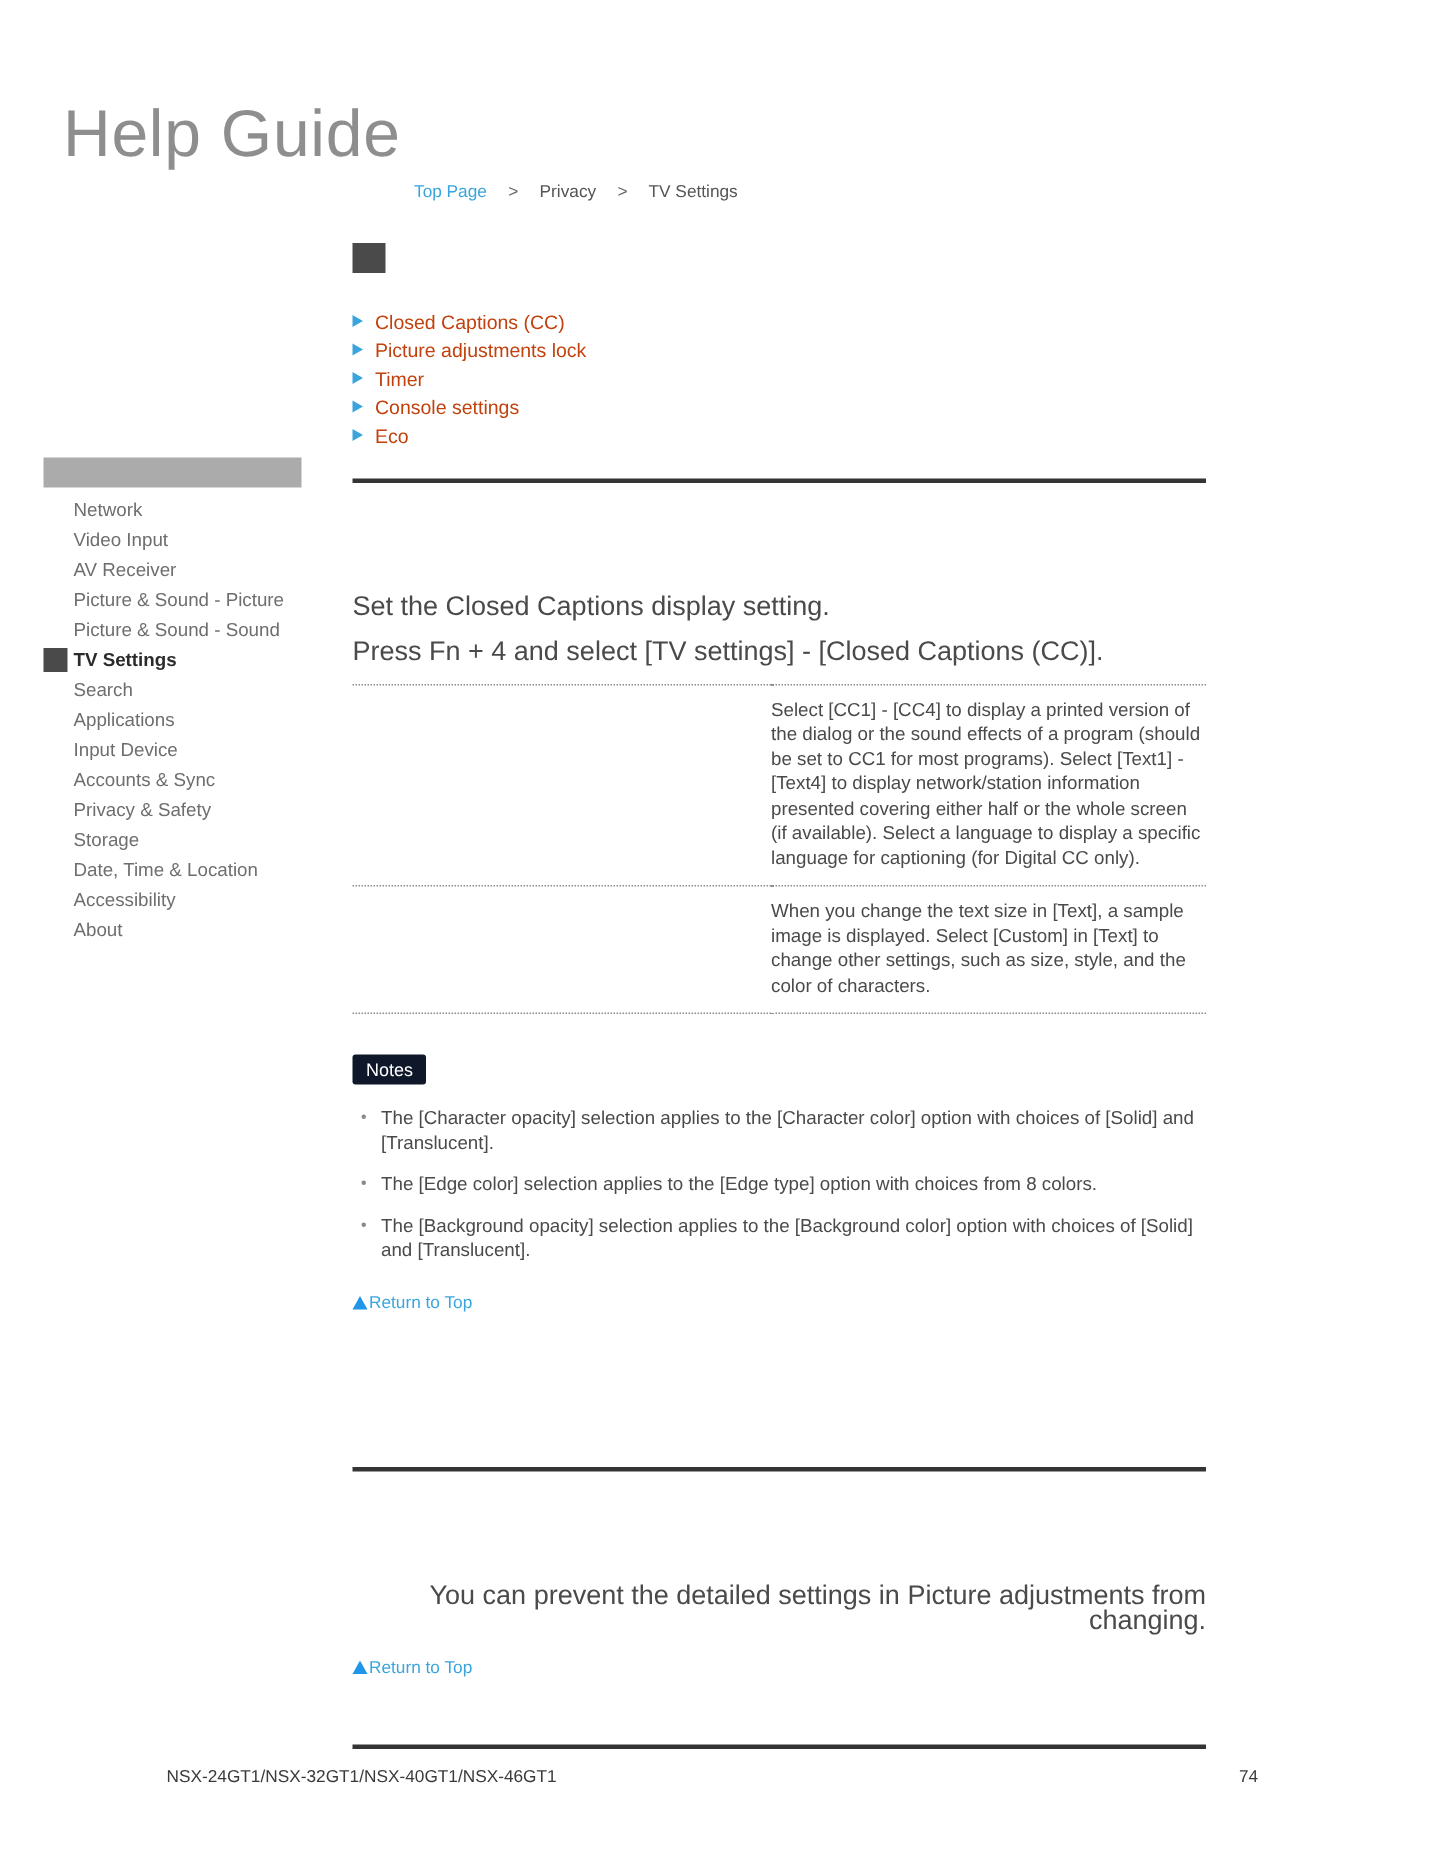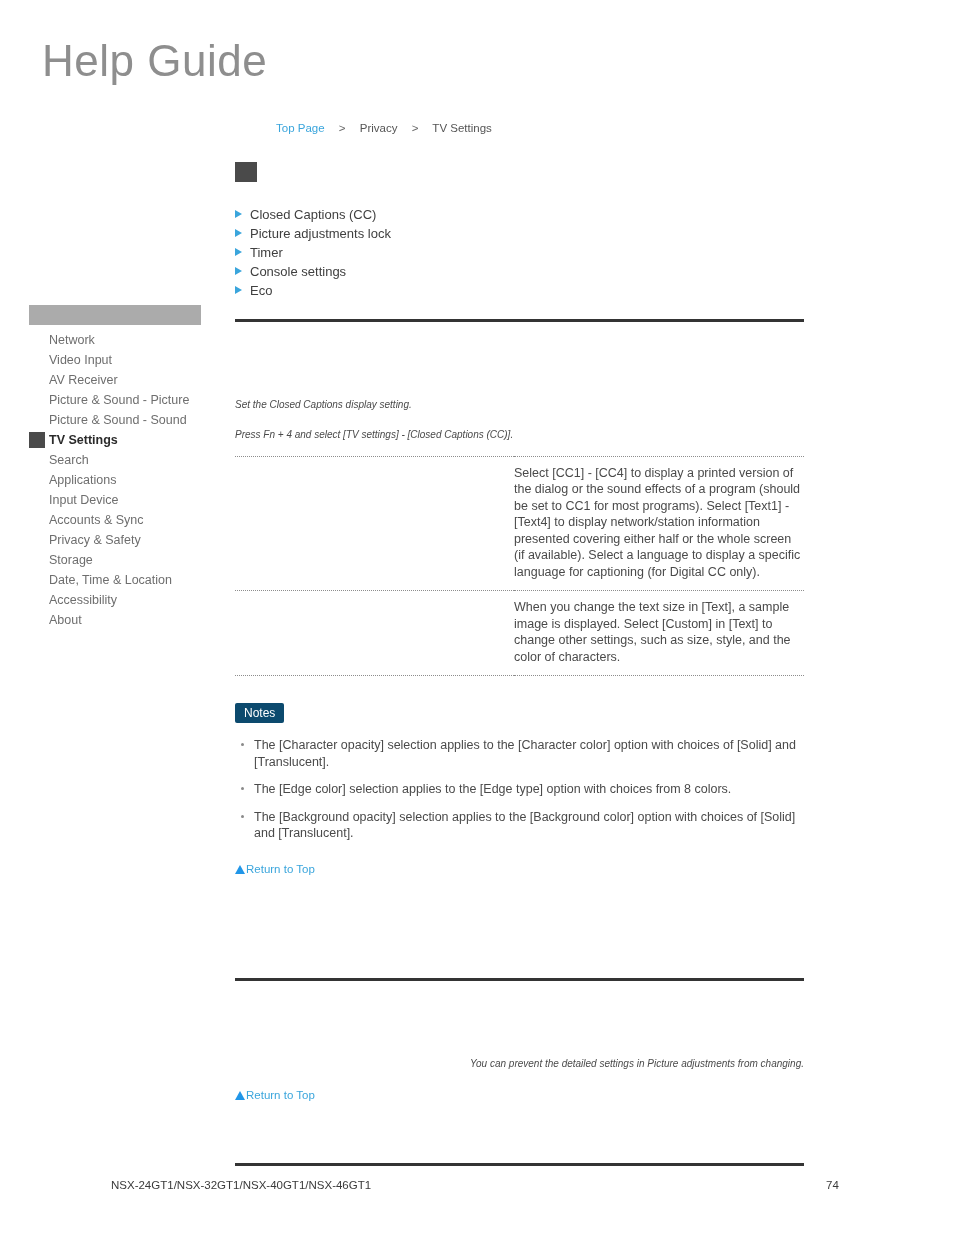--- a/index.html
+++ b/index.html
@@ -13,21 +13,21 @@
     position: relative;
     font-family: "Liberation Sans", sans-serif;
     color: #4a4a4a;
     -webkit-font-smoothing: antialiased;
   }
 
   
   .masthead {
     position: absolute;
     left: 42px;
-    top: 35px;
+    top: 64px;
     width: 400px;
     height: 52px;
   }
   .logo-text {
     font-family: "Liberation Sans", sans-serif;
     font-size: 44px;
     font-weight: 300;
     letter-spacing: 0.5px;
     color: #8e8e8e;
     line-height: 52px;
@@ -135,45 +135,44 @@
     display: inline-block;
     width: 0;
     height: 0;
     border-left: 7px solid #3aa5dc;
     border-top: 4.5px solid transparent;
     border-bottom: 4.5px solid transparent;
     margin-right: 8px;
     vertical-align: 1px;
   }
   .jump-link-row a {
-    color: #404040;
+    color: #c2410c;
     text-decoration: none;
   }
 
   
   .section-rule {
     height: 3px;
     background: #343434;
     width: 569px;
   }
 
   .section {
     position: absolute;
     left: 0;
     width: 569px;
   }
   .section-heading {
     height: 34px;
   }
   .body-para {
-    font-size: 10px;
+    font-size: 18px;
     line-height: 17px;
     color: #4a4a4a;
     margin: 0 0 13px 0;
-    font-style: italic;
   }
 
   
   .spec-table {
     width: 569px;
     border-collapse: collapse;
     margin-top: 3px;
   }
   .spec-table tr {
     border-top: 1px dotted #8d8d8d;
@@ -189,21 +188,21 @@
   .spec-table td.col-label {
     width: 279px;
   }
   .spec-table td.col-desc {
     width: 290px;
   }
 
   
   .notes-badge {
     display: inline-block;
-    background: #0c4a6e;
+    background: #0f172a;
     color: #ffffff;
     font-size: 12px;
     line-height: 20px;
     padding: 0 9px;
     border-radius: 2px;
   }
   .notes-list {
     margin: 14px 0 0 0;
     padding: 0;
     list-style: none;

